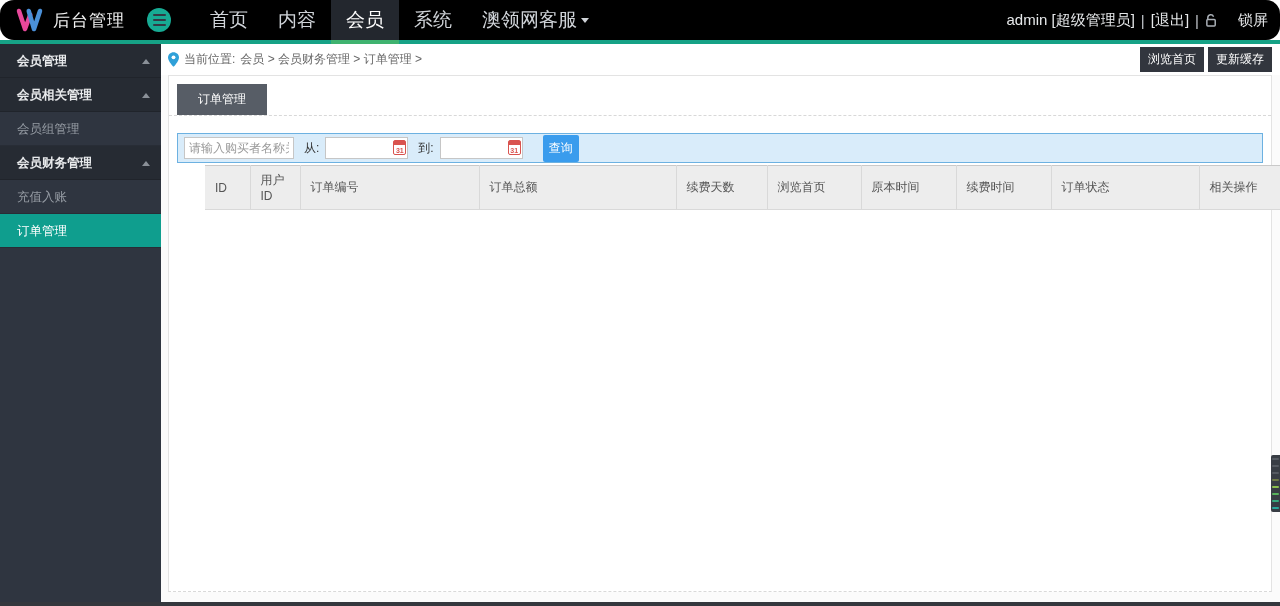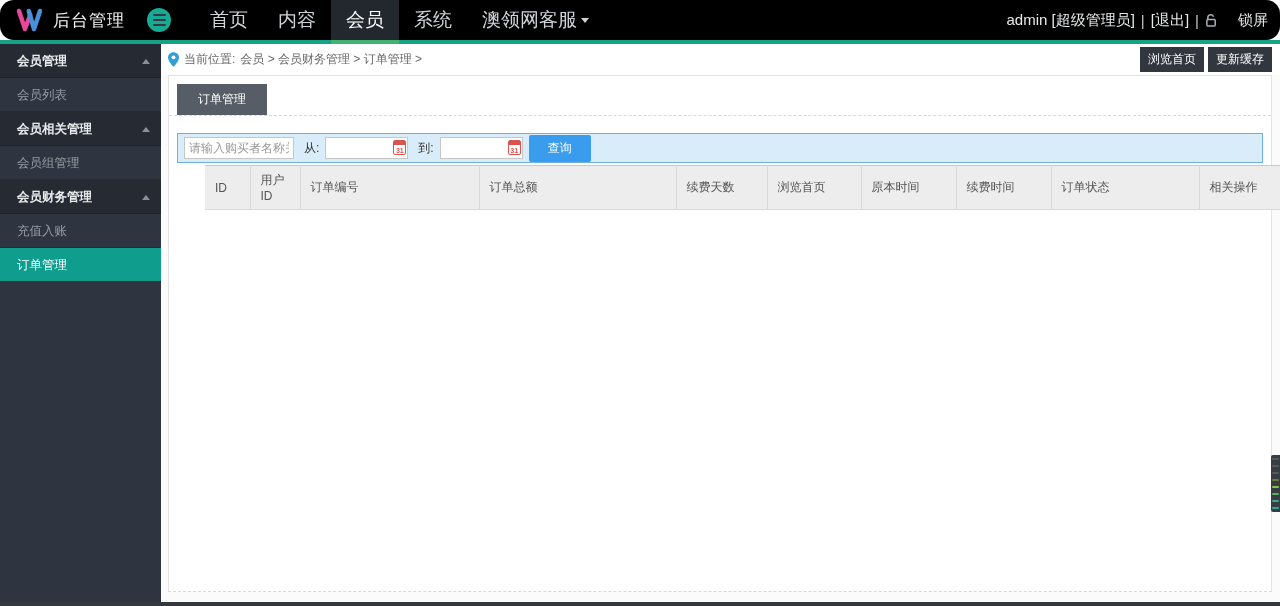--- a/index.html
+++ b/index.html
@@ -44,21 +44,21 @@
 
   .search-bar { margin:17px 8px 0 8px; height:30px; background:#d9ecfa; border:1px solid #6cb1e1; display:flex; align-items:center; padding:0 6px; gap:6px; }
   .kw-input { width:110px; height:22px; border:1px solid #c6c6c6; font-size:12px; padding:0 4px; color:#333; background:#fff; }
   .kw-input::placeholder { color:#999; }
   .range-label { font-size:12px; color:#333; margin-left:4px; }
   .date-wrap { position:relative; width:83px; height:22px; }
   .date-input { width:83px; height:22px; border:1px solid #c6c6c6; font-size:12px; padding:0 18px 0 4px; background:#fff; }
   .cal-icon { position:absolute; right:2px; top:3px; width:13px; height:15px; background:#fff; border:1px solid #d9534f; border-radius:2px; cursor:pointer; }
   .cal-icon::before { content:""; position:absolute; top:0; left:0; right:0; height:4px; background:#d9534f; }
   .cal-icon::after { content:"31"; position:absolute; bottom:0; left:0; right:0; text-align:center; font-size:7px; color:#d9534f; font-weight:bold; }
-  .query-btn { background:#3a9ced; color:#fff; border:none; font-size:12px; padding:5px 19px; border-radius:2px; margin-left:0; cursor:pointer; }
+  .query-btn { background:#3a9ced; color:#fff; border:none; font-size:12px; padding:5px 6px; border-radius:2px; margin-left:14px; cursor:pointer; }
 
   .grid { margin:2px 8px 0 8px; }
   table { border-collapse:collapse; table-layout:fixed; width:1088px;margin-left:28px; }
   th { background:#ededed; border-top:1px solid #c9c9c9; border-bottom:1px solid #d9d9d9; border-right:1px solid #d9d9d9; font-size:12px; font-weight:normal; color:#555; text-align:left; padding:6px 6px 6px 10px; height:42px; }
   th:last-child { border-right:none; }
 
   
   .side-widget { position:absolute; right:0; top:455px; width:9px; height:57px; background:#383d44; border-radius:2px 0 0 2px; padding:3px 1px; display:flex; flex-direction:column; justify-content:space-between; cursor:pointer; }
   .side-widget i { display:block; height:2px; border-radius:1px; }
   .sw1{background:#555a61}.sw2{background:#555a61}.sw3{background:#555a61}.sw4{background:#6e7a45}
@@ -102,21 +102,20 @@
           <rect x="2" y="7" width="9" height="7" rx="1" stroke="#aab0b7" stroke-width="1.6" fill="none"></rect>
         </svg>
         <span>锁屏</span>
       </span>
     </div>
   </div>
   <div class="accent-line"></div>
 
   <div class="sidebar">
     <div class="side-item header"><span>会员管理</span><span class="tri-up"></span></div>
-    <div class="side-item sub"><span>会员列表</span></div>
     <div class="side-item header"><span>会员相关管理</span><span class="tri-up"></span></div>
     <div class="side-item sub"><span>会员组管理</span></div>
     <div class="side-item header"><span>会员财务管理</span><span class="tri-up"></span></div>
     <div class="side-item sub"><span>充值入账</span></div>
     <div class="side-item sub active"><span>订单管理</span></div>
   </div>
 
   <div class="main">
     <div class="breadcrumb-row">
       <svg class="pin-svg" width="11" height="15" viewBox="0 0 12 16">

